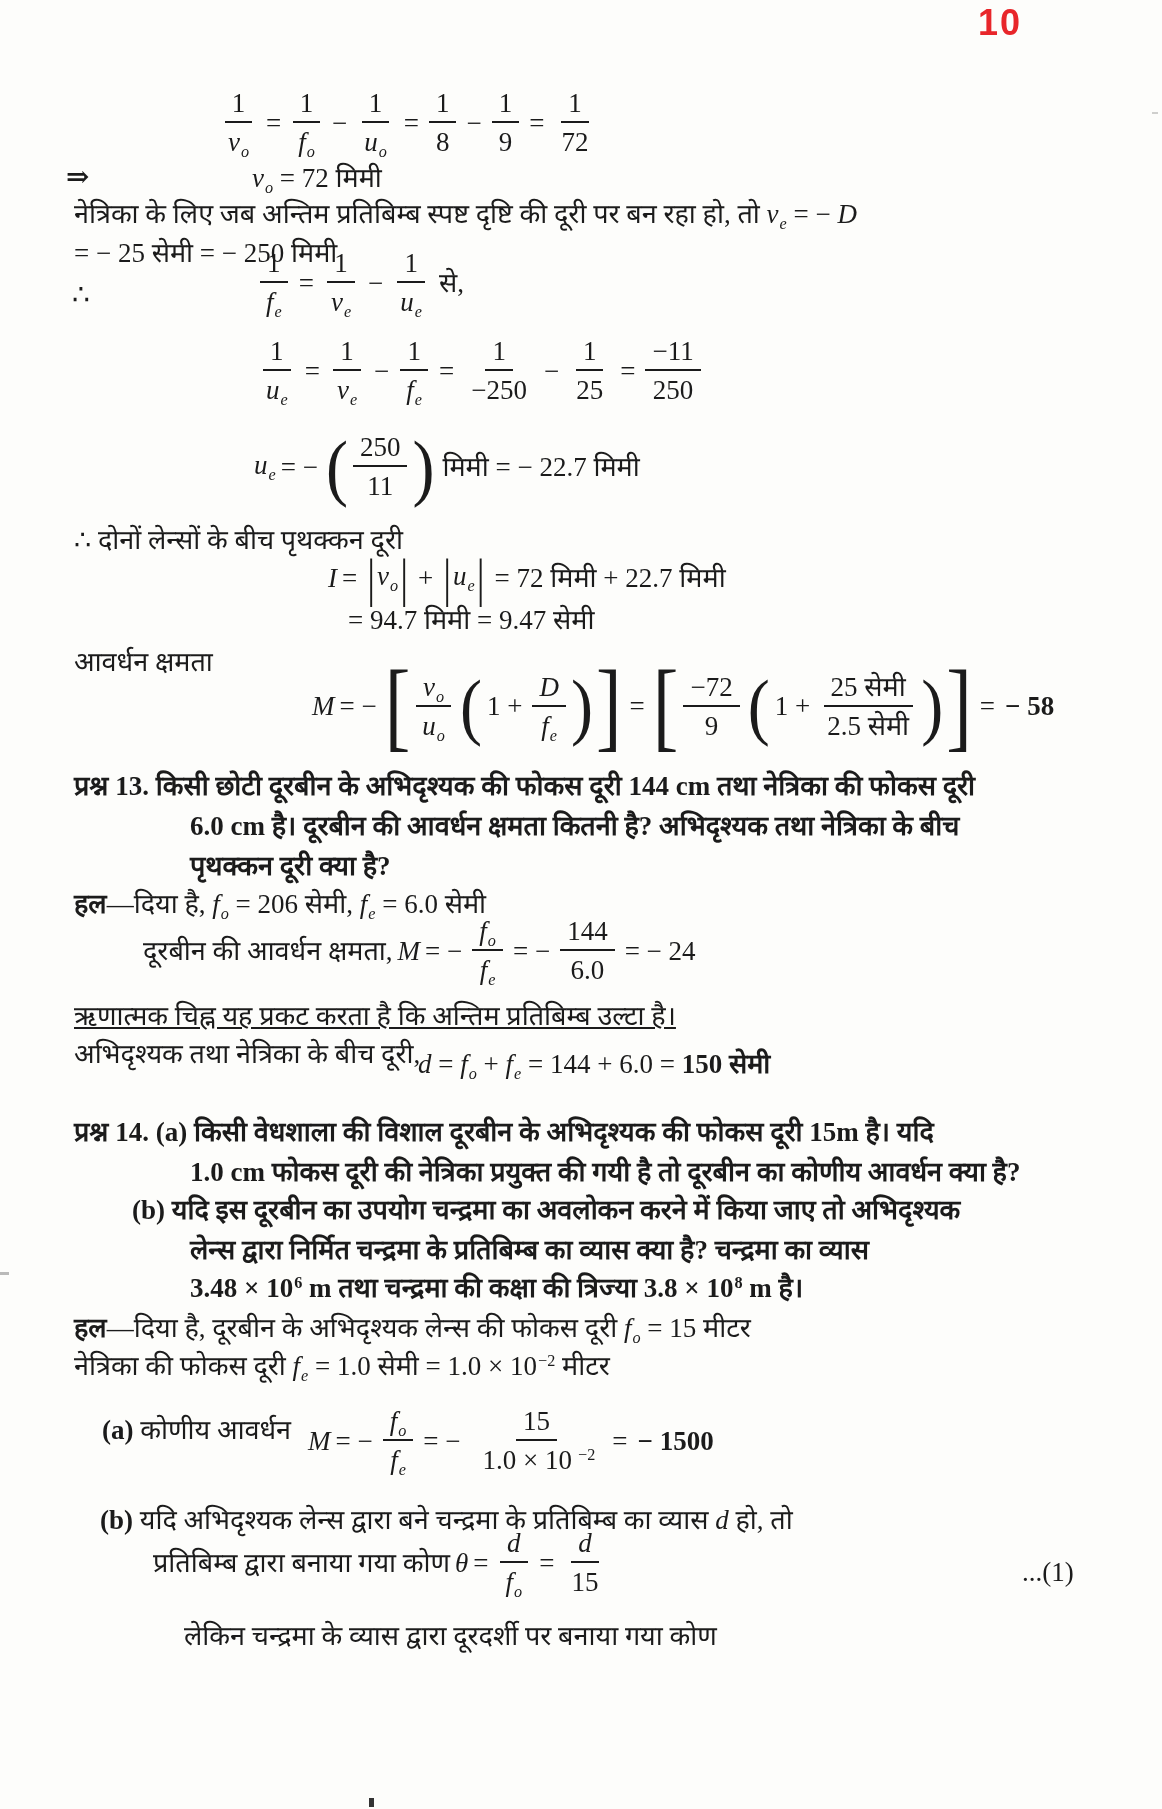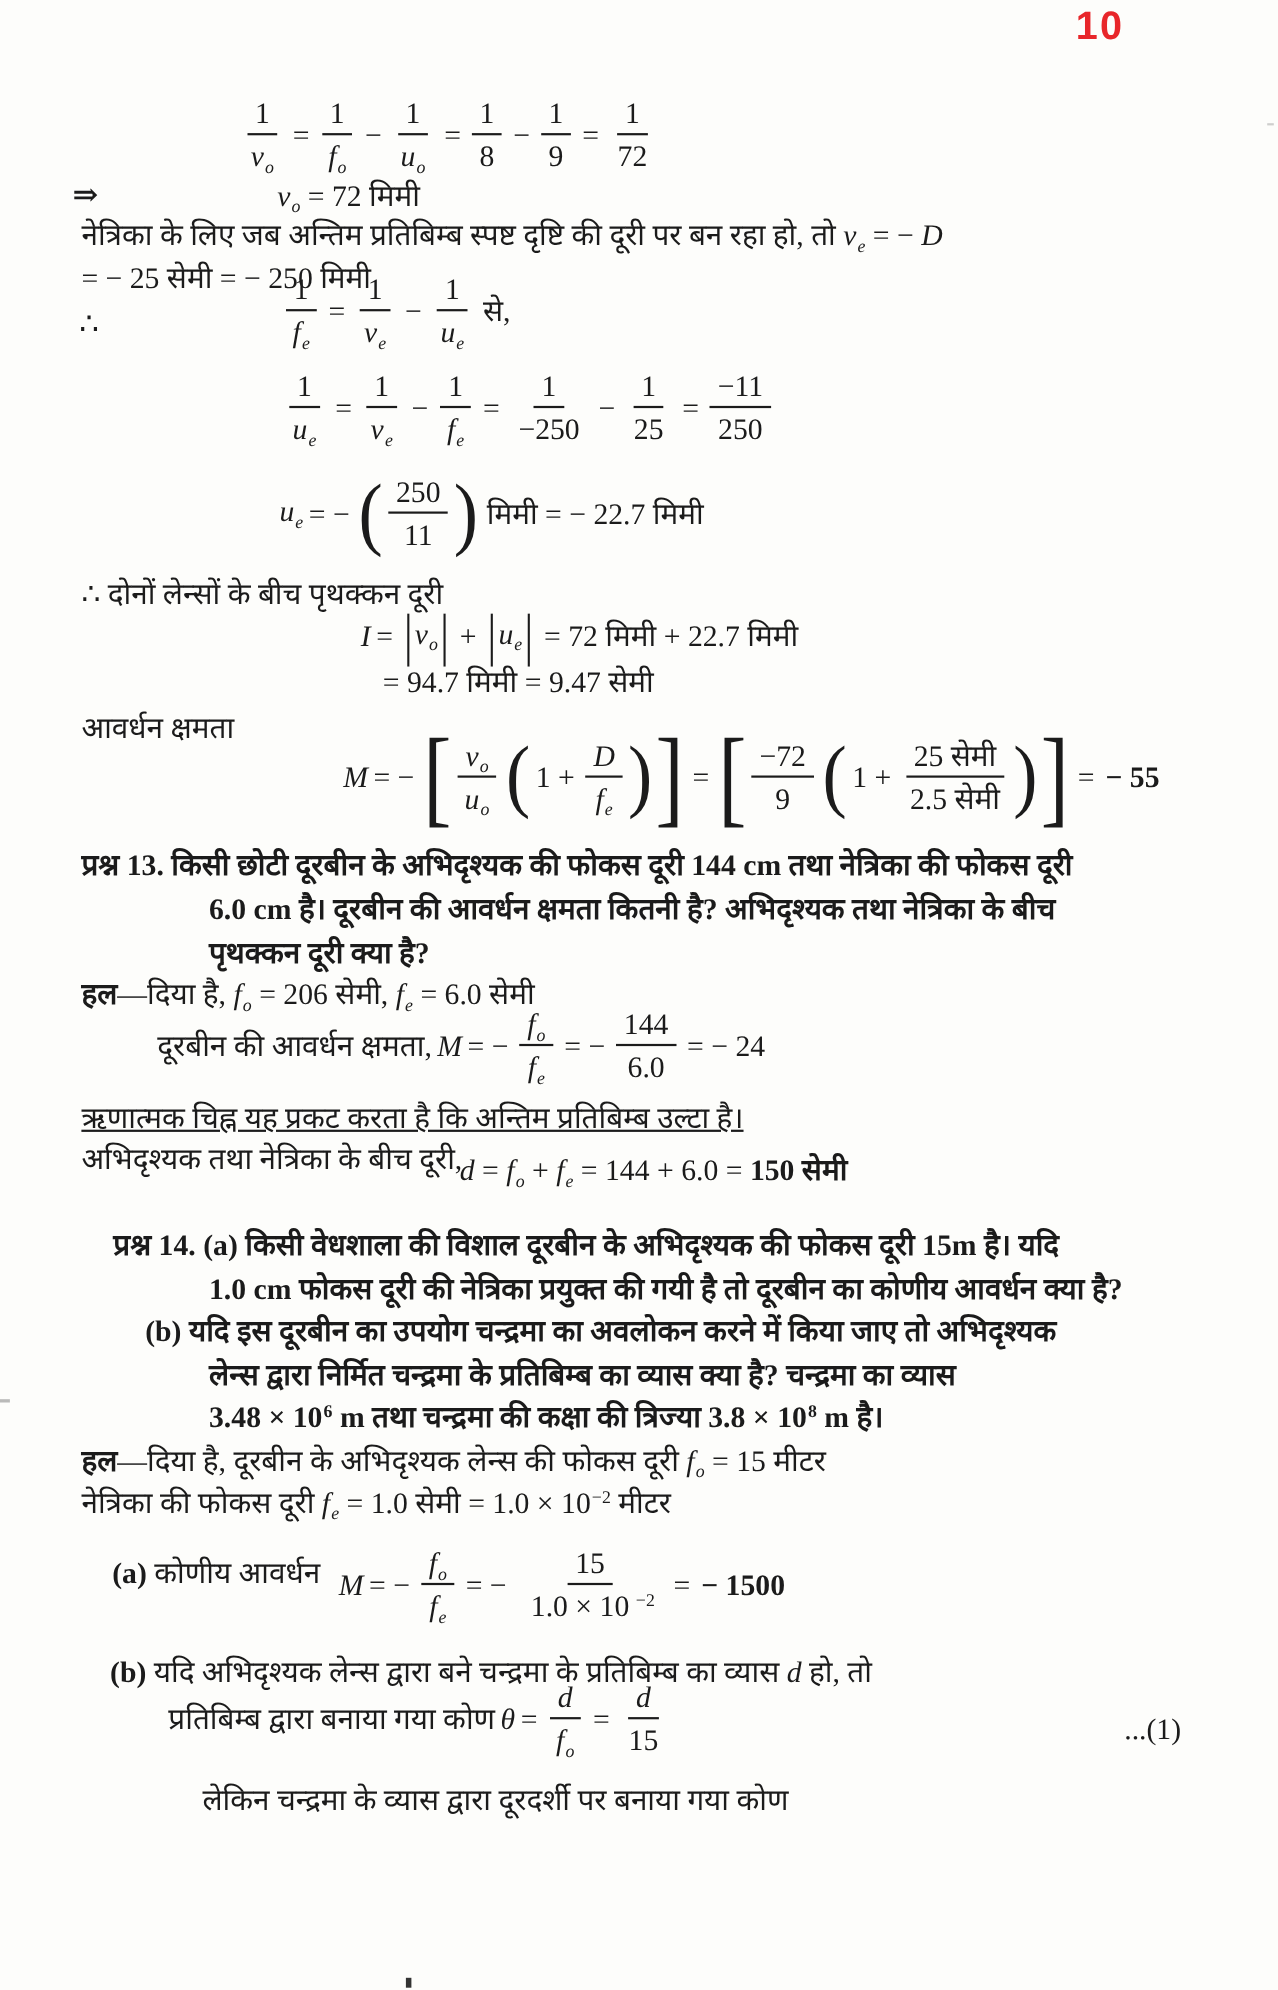--- a/index.html
+++ b/index.html
@@ -205,21 +205,21 @@
                 <span class="fn">25 सेमी</span>
                 <span class="fd">2.5 सेमी</span>
               </span>
             </span>
             <span class="d par">)</span>
           </span>
         </span>
         <span class="d brk">]</span>
       </span>
       <span class="tx">=</span>
-      <span class="tx b">− 55</span>
+      <span class="tx b">− 58</span>
     </div>
 
   <div class="ln qb" style="top:766px;left:74px;"><span class="tx">प्रश्न 13. किसी छोटी दूरबीन के अभिदृश्यक की फोकस दूरी 144 cm तथा नेत्रिका की फोकस दूरी</span></div>
   <div class="ln qb" style="top:806px;left:190px;"><span class="tx">6.0 cm है। दूरबीन की आवर्धन क्षमता कितनी है? अभिदृश्यक तथा नेत्रिका के बीच</span></div>
   <div class="ln qb" style="top:846px;left:190px;"><span class="tx">पृथक्कन दूरी क्या है?</span></div>
   <div class="ln" style="top:884px;left:74px;"><span class="tx b">हल</span><span class="tx">—दिया है, </span><span class="it">f<span class="sb">o</span></span><span class="tx"> = 206 सेमी, </span><span class="it">f<span class="sb">e</span></span><span class="tx"> = 6.0 सेमी</span></div>
   <div class="ln dl" style="top:916px;left:138px;">
       <span class="tx">दूरबीन की आवर्धन क्षमता, </span>
       <span class="it">M</span>
       <span class="tx">= −</span>
@@ -231,21 +231,21 @@
       <span class="fr">
         <span class="fn">144</span>
         <span class="fd">6.0</span>
       </span>
       <span class="tx">= − 24</span>
     </div>
   <div class="ln" style="top:996px;left:74px;text-decoration:underline;"><span class="tx">ऋणात्मक चिह्न यह प्रकट करता है कि अन्तिम प्रतिबिम्ब उल्टा है।</span></div>
   <div class="ln" style="top:1034px;left:74px;"><span class="tx">अभिदृश्यक तथा नेत्रिका के बीच दूरी,</span></div>
   <div class="ln" style="top:1044px;left:418px;"><span class="it">d</span><span class="tx"> = </span><span class="it">f<span class="sb">o</span></span><span class="tx"> + </span><span class="it">f<span class="sb">e</span></span><span class="tx"> = 144 + 6.0 = </span><span class="tx b">150 सेमी</span></div>
 
-  <div class="ln qb" style="top:1112px;left:74px;margin-left:29px;"><span class="tx">प्रश्न 14. (a) किसी वेधशाला की विशाल दूरबीन के अभिदृश्यक की फोकस दूरी 15m है। यदि</span></div>
+  <div class="ln qb" style="top:1112px;left:74px;"><span class="tx">प्रश्न 14. (a) किसी वेधशाला की विशाल दूरबीन के अभिदृश्यक की फोकस दूरी 15m है। यदि</span></div>
   <div class="ln qb" style="top:1152px;left:190px;"><span class="tx">1.0 cm फोकस दूरी की नेत्रिका प्रयुक्त की गयी है तो दूरबीन का कोणीय आवर्धन क्या है?</span></div>
   <div class="ln qb" style="top:1190px;left:132px;"><span class="tx">(b) यदि इस दूरबीन का उपयोग चन्द्रमा का अवलोकन करने में किया जाए तो अभिदृश्यक</span></div>
   <div class="ln qb" style="top:1230px;left:190px;"><span class="tx">लेन्स द्वारा निर्मित चन्द्रमा के प्रतिबिम्ब का व्यास क्या है? चन्द्रमा का व्यास</span></div>
   <div class="ln qb" style="top:1268px;left:190px;"><span class="tx">3.48 × 10</span><span class="sp">6</span><span class="tx"> m तथा चन्द्रमा की कक्षा की त्रिज्या 3.8 × 10</span><span class="sp">8</span><span class="tx"> m है।</span></div>
   <div class="ln" style="top:1308px;left:74px;"><span class="tx b">हल</span><span class="tx">—दिया है, दूरबीन के अभिदृश्यक लेन्स की फोकस दूरी </span><span class="it">f<span class="sb">o</span></span><span class="tx"> = 15 मीटर</span></div>
   <div class="ln" style="top:1346px;left:74px;"><span class="tx">नेत्रिका की फोकस दूरी </span><span class="it">f<span class="sb">e</span></span><span class="tx"> = 1.0 सेमी = 1.0 × 10</span><span class="sp">−2</span><span class="tx"> मीटर</span></div>
   <div class="ln" style="top:1384px;left:102px;margin-top:26px;"><span class="tx b">(a)</span><span class="tx"> कोणीय आवर्धन</span></div>
   <div class="ln dl" style="top:1406px;left:308px;">
       <span class="it">M</span>
       <span class="tx">= −</span>

